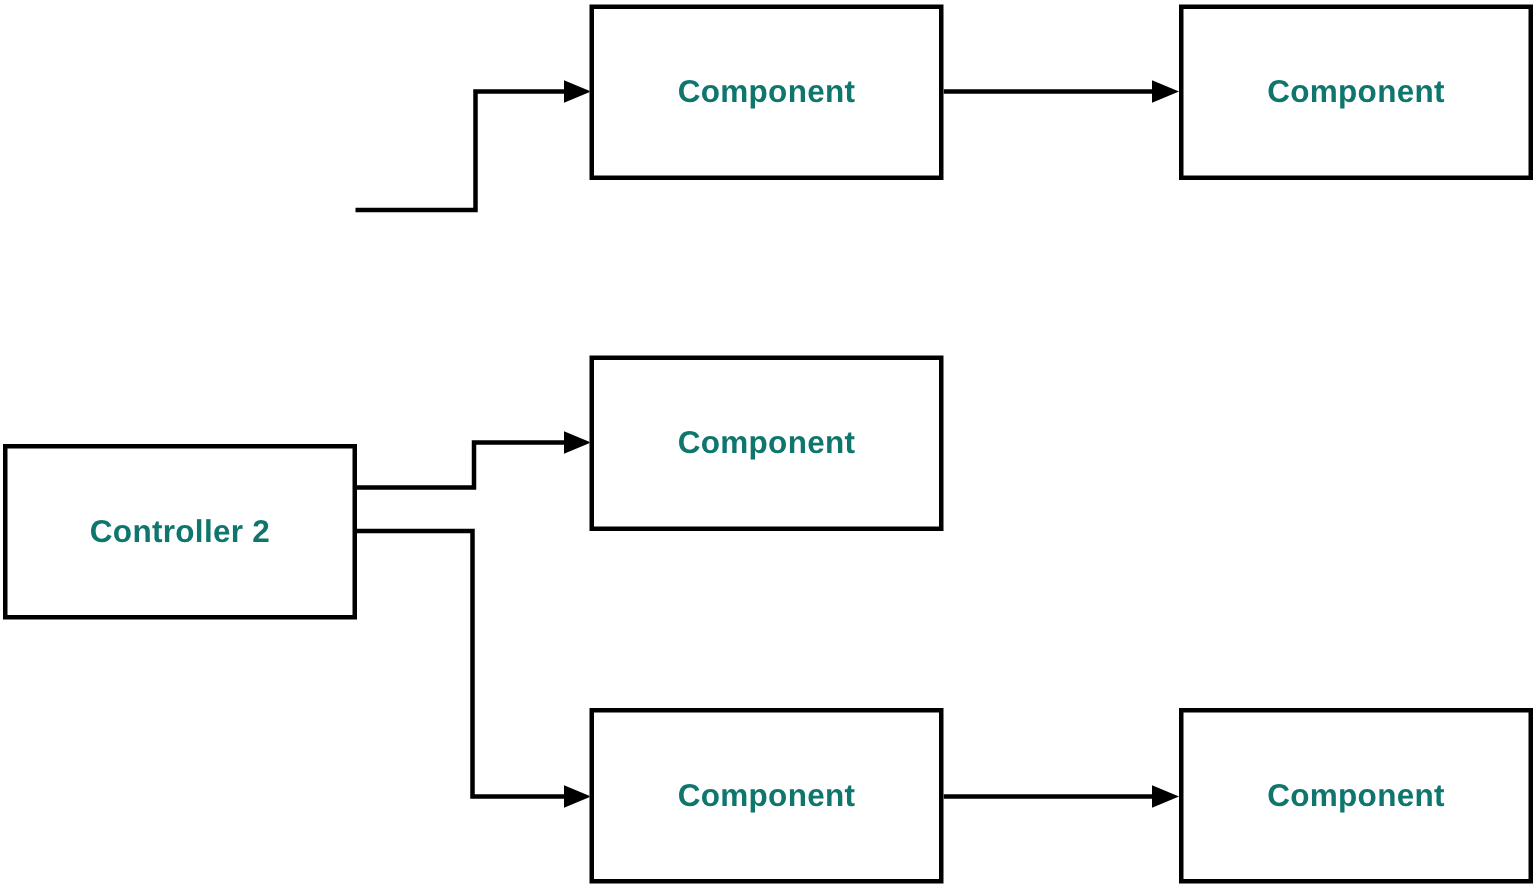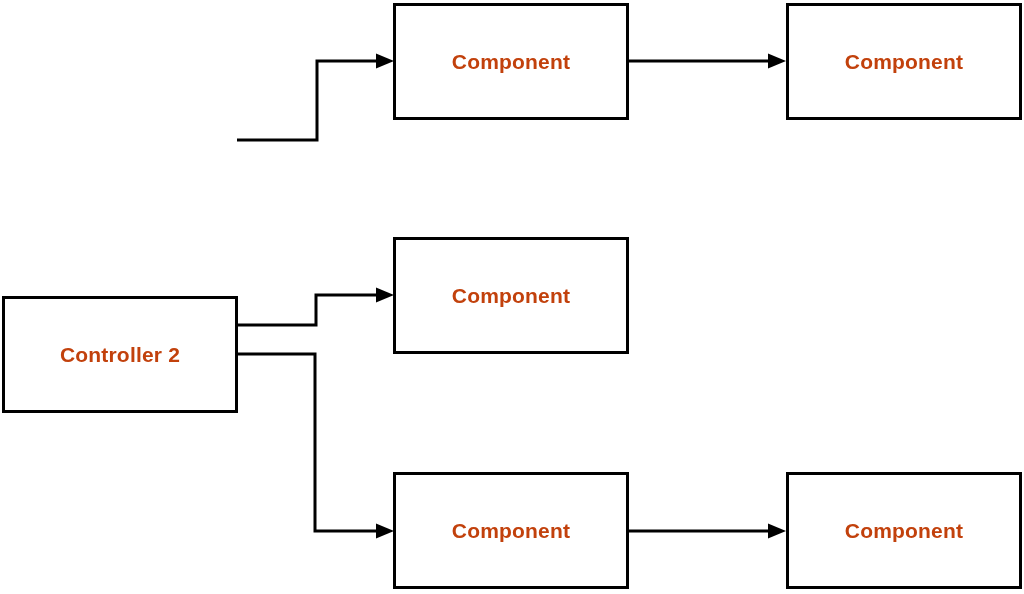--- a/index.html
+++ b/index.html
@@ -27,21 +27,21 @@
     width: 236px;
     height: 117px;
     border: 3px solid #000000;
     box-sizing: border-box;
     background: #ffffff;
     display: flex;
     align-items: center;
     justify-content: center;
     font-weight: bold;
     font-size: 21px;
-    color: #c2410c;
+    color: #0f766e;
     letter-spacing: 0.2px;
   }
   .node-controller-1   { left: 2px;   top: 80px;  }
   .node-component-a    { left: 393px; top: 3px;   }
   .node-component-b    { left: 786px; top: 3px;   }
   .node-controller-2   { left: 2px;   top: 296px; text-align: center; }
   .node-component-c    { left: 393px; top: 237px; }
   .node-component-d    { left: 393px; top: 472px; }
   .node-component-e    { left: 786px; top: 472px; }
   .edge {

